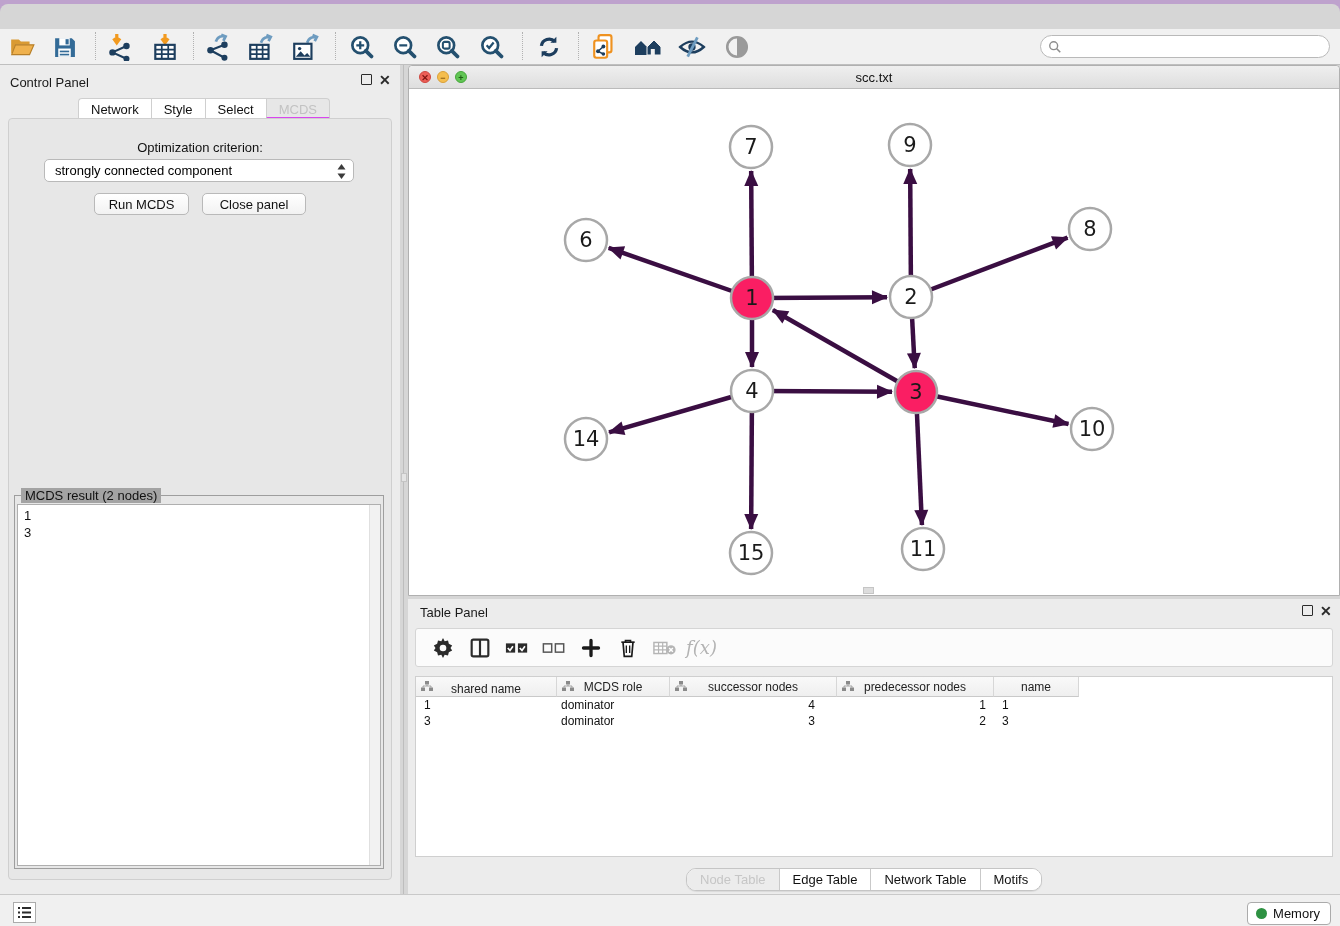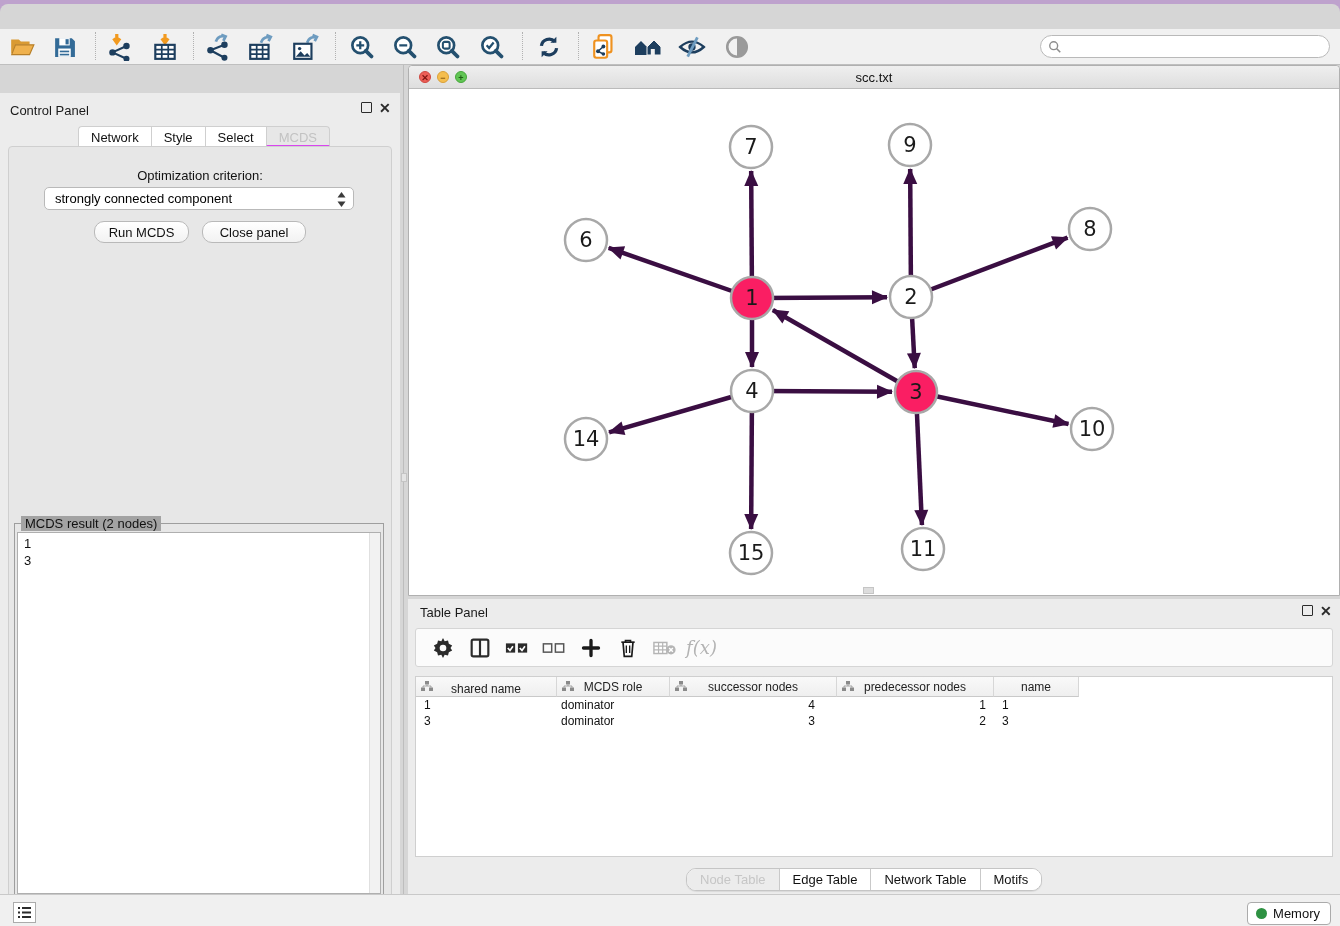--- a/index.html
+++ b/index.html
@@ -14,34 +14,34 @@
   #win-title { width:100%; text-align:center; top:4px; font-size:13px; color:#A2A2A2; }
 
   
   #toolbar { left:0; top:25px; width:1340px; height:36px; background:#F1F1F1; border-bottom:1px solid #BFBFBF; }
   .tbtn { top:2px; width:34px; height:32px; display:flex; align-items:center; justify-content:center; border-radius:4px; cursor:default; }
   .tsep { top:3px; width:1px; height:28px; border-left:1px dotted #B2B2B2; }
   #searchbox { right:10px; top:6px; width:290px; height:23px; background:#fff; border:1px solid #B9B9B9; border-radius:12px; display:flex; align-items:center; padding-left:7px; }
   #searchbox input { border:none; outline:none; font-size:12px; width:250px; background:transparent; }
 
   
-  #cpanel { left:0; top:61px; width:400px; height:829px; background:#ECECEC;margin-top:28px; }
+  #cpanel { left:0; top:61px; width:400px; height:829px; background:#ECECEC; }
   #cpanel-title { left:10px; top:10px; font-size:13px; color:#1A1A1A; }
   .panel-float { width:11px; height:11px; border:1.5px solid #2B2B2B; border-radius:1px; }
   .panel-close { font-size:14px; font-weight:bold; color:#2B2B2B; line-height:11px; }
   #cp-tabs { left:78px; top:33px; height:21px; display:flex; }
   .cp-tab { padding:3px 12px 3px 12px; font-size:13px; background:#fff; border:1px solid #CFCFCF; border-right:none; color:#111; }
   .cp-tab:first-child { border-radius:4px 0 0 0; }
   .cp-tab:last-child { border-right:1px solid #CFCFCF; border-radius:0 4px 0 0; }
   .cp-tab.seltab { background:#E7E7E7; color:#C2C2C2; border-bottom:2px solid #d946ef; }
   #cp-content { left:8px; top:53px; width:384px; height:762px; background:#E7E7E7; border:1px solid #CFCFCF; border-radius:4px; }
   #opt-label { left:0; top:75px; width:400px; text-align:center; font-size:13px; color:#111; }
   #opt-dd { left:44px; top:94px; width:310px; height:23px; background:#fff; border:1px solid #B9B9B9; border-radius:5px; display:flex; align-items:center; padding-left:10px; font-size:13px; }
   #opt-dd .spin { position:absolute; right:6px; top:3px; }
-  .pushbtn { height:22px; background:linear-gradient(#FFFFFF,#F2F2F2); border:1px solid #B9B9B9; border-radius:10px; font-size:13px; color:#111; display:flex; align-items:center; justify-content:center; }
+  .pushbtn { height:22px; background:linear-gradient(#FFFFFF,#F2F2F2); border:1px solid #B9B9B9; border-radius:5px; font-size:13px; color:#111; display:flex; align-items:center; justify-content:center; }
   #btn-run { left:94px; top:128px; width:95px; }
   #btn-close { left:202px; top:128px; width:104px; }
   #result-box { left:14px; top:430px; width:370px; height:374px; border:1px solid #9E9E9E; }
   #result-label { left:6px; top:-8px; background:#a3a3a3; padding:0 4px; font-size:13px; color:#111; }
   #result-area { left:2px; top:8px; width:364px; height:362px; background:#fff; border:1px solid #AFAFAF; font-size:13px; color:#111; padding:2px 0 0 6px; line-height:17px; white-space:pre; }
   #result-scroll { right:3px; top:9px; width:11px; height:360px; background:#F2F2F2; border-left:1px solid #E0E0E0; }
 
   
   #vdivider { left:400px; top:61px; width:8px; height:829px; background:#D6D6D6; }
   #vdivider .line { left:3px; top:0; width:1px; height:829px; background:#BDBDBD; }

